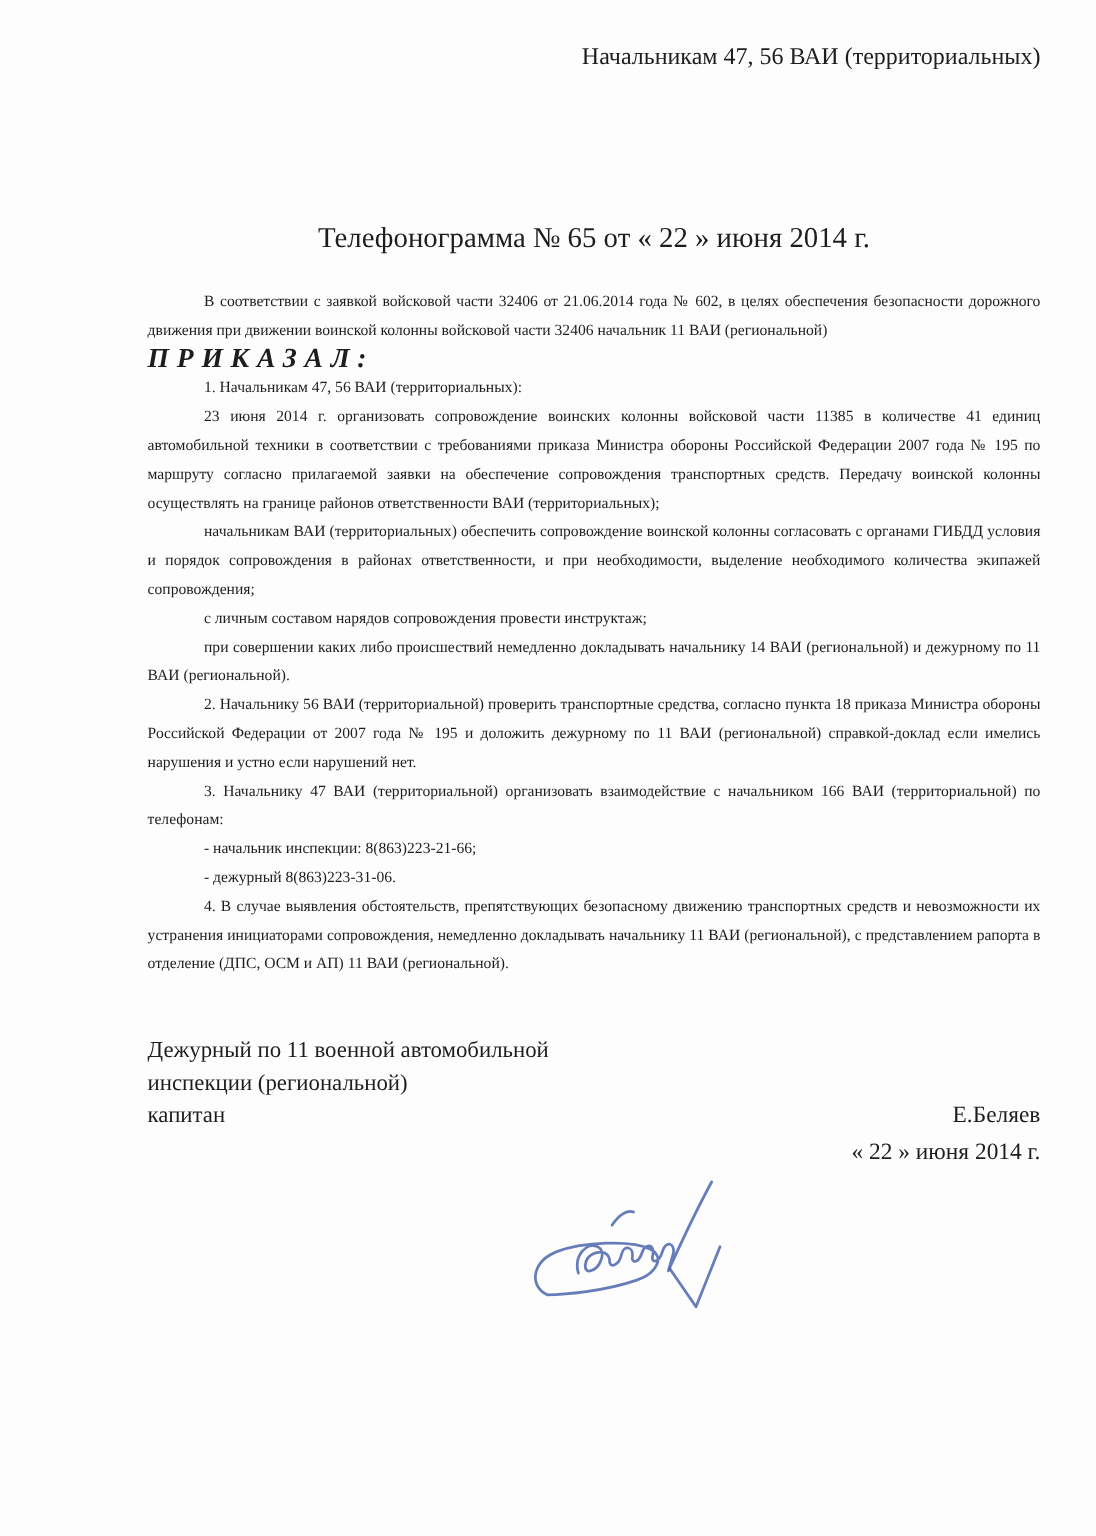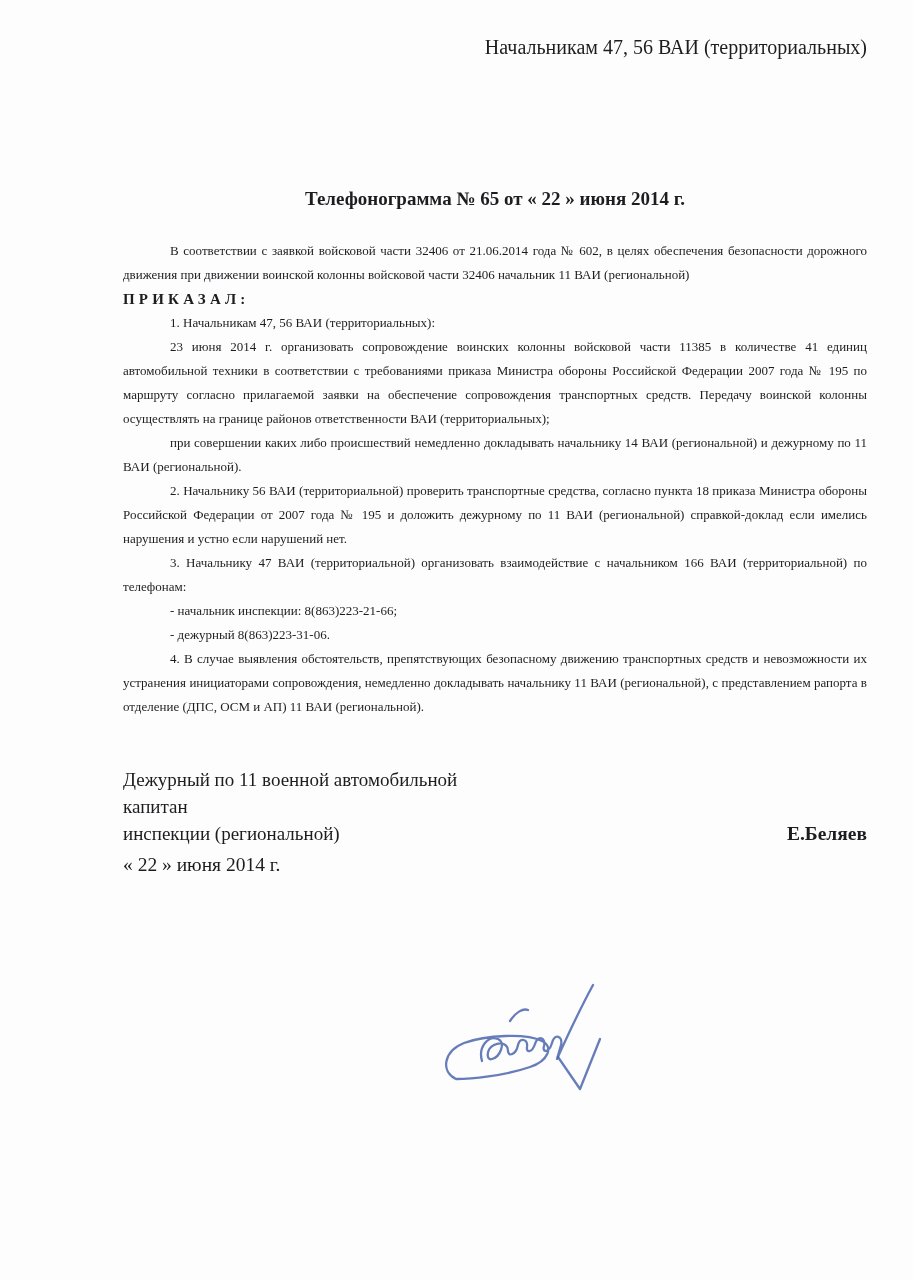--- a/index.html
+++ b/index.html
@@ -19,59 +19,60 @@
   }
   .addressee{
     padding-top:34px;
     text-align:right;
     font-size:20px;
     line-height:26px;
   }
   .title{
     margin:126px 0 0 0;
     text-align:center;
-    font-size:19px;
-    font-weight:bold;
+    font-size:24px;
+    font-weight:normal;
     line-height:26px;
   }
   .body-text{margin-top:27px;}
   .para{
     margin:0;
     font-size:13px;
     line-height:24px;
     text-align:justify;
     text-indent:47px;
   }
   .para.no-justify{text-align:left;}
   .order{
     margin:0;
-    font-size:15px;
+    font-size:23px;
     line-height:24px;
     font-weight:bold;
     letter-spacing:0.28em;
     text-indent:0;
+    font-style:italic;
   }
   .sig-block{
     position:relative;
     margin-top:47px;
     font-size:19px;
     line-height:27px;
   }
   .sig-line{white-space:nowrap;}
   .sig-name{
     position:absolute;
     right:0;bottom:0;
     font-size:19.5px;
     line-height:27px;
-    font-weight:bold;
   }
   .sig-date{
     margin-top:4px;
     font-size:19.5px;
     line-height:27px;
+    text-align:right;
   }
   .signature-svg{
     position:absolute;
     left:430px;top:983px;
     width:190px;height:120px;
   }
   .signature-svg path{
     fill:none;
     stroke-width:2.3;
     stroke-linecap:round;
@@ -89,32 +90,34 @@
 
     <h1 class="title">Телефонограмма № 65 от « 22 » июня 2014 г.</h1>
 
     <div class="body-text">
       <p class="para">В соответствии с заявкой войсковой части 32406 от 21.06.2014 года № 602, в целях обеспечения безопасности дорожного движения при движении воинской колонны войсковой части 32406 начальник 11 ВАИ (региональной)</p>
 
       <p class="order">ПРИКАЗАЛ:</p>
 
       <p class="para">1. Начальникам 47, 56 ВАИ (территориальных):</p>
       <p class="para">23 июня 2014 г. организовать сопровождение воинских колонны войсковой части 11385 в количестве 41 единиц автомобильной техники в соответствии с требованиями приказа Министра обороны Российской Федерации 2007 года № 195 по маршруту согласно прилагаемой заявки на обеспечение сопровождения транспортных средств. Передачу воинской колонны осуществлять на границе районов ответственности ВАИ (территориальных);</p>
+      <p class="para">начальникам ВАИ (территориальных) обеспечить сопровождение воинской колонны согласовать с органами ГИБДД условия и порядок сопровождения в районах ответственности, и при необходимости, выделение необходимого количества экипажей сопровождения;</p>
+      <p class="para">с личным составом нарядов сопровождения провести инструктаж;</p>
       <p class="para">при совершении каких либо происшествий немедленно докладывать начальнику 14 ВАИ (региональной) и дежурному по 11 ВАИ (региональной).</p>
       <p class="para">2. Начальнику 56 ВАИ (территориальной) проверить транспортные средства, согласно пункта 18 приказа Министра обороны Российской Федерации от 2007 года № 195 и доложить дежурному по 11 ВАИ (региональной) справкой-доклад если имелись нарушения и устно если нарушений нет.</p>
       <p class="para">3. Начальнику 47 ВАИ (территориальной) организовать взаимодействие с начальником 166 ВАИ (территориальной) по телефонам:</p>
       <p class="para no-justify">- начальник инспекции: 8(863)223-21-66;</p>
       <p class="para no-justify">- дежурный 8(863)223-31-06.</p>
       <p class="para">4. В случае выявления обстоятельств, препятствующих безопасному движению транспортных средств и невозможности их устранения инициаторами сопровождения, немедленно докладывать начальнику 11 ВАИ (региональной), с представлением рапорта в отделение (ДПС, ОСМ и АП) 11 ВАИ (региональной).</p>
     </div>
 
     <div class="sig-block">
       <div class="sig-line">Дежурный по 11 военной автомобильной</div>
+      <div class="sig-line">инспекции (региональной)</div>
       <div class="sig-line">капитан</div>
-      <div class="sig-line">инспекции (региональной)</div>
       <div class="sig-name">Е.Беляев</div>
     </div>
 
     <div class="sig-date">« 22 » июня 2014 г.</div>
   </div>
 
   <svg class="signature-svg" viewBox="0 0 190 120" aria-hidden="true">
     <path d="M 26 96 C 10 88, 14 68, 34 60 C 56 52, 96 50, 112 58 C 124 64, 118 78, 100 84 C 74 93, 40 96, 26 96 Z
              M 52 78 C 48 64, 58 52, 68 56 C 76 60, 70 74, 62 76 C 56 78, 56 66, 64 62
              C 72 58, 78 62, 78 68 C 78 74, 86 72, 88 62 C 90 54, 98 56, 97 64 C 96 70, 102 70, 105 61

